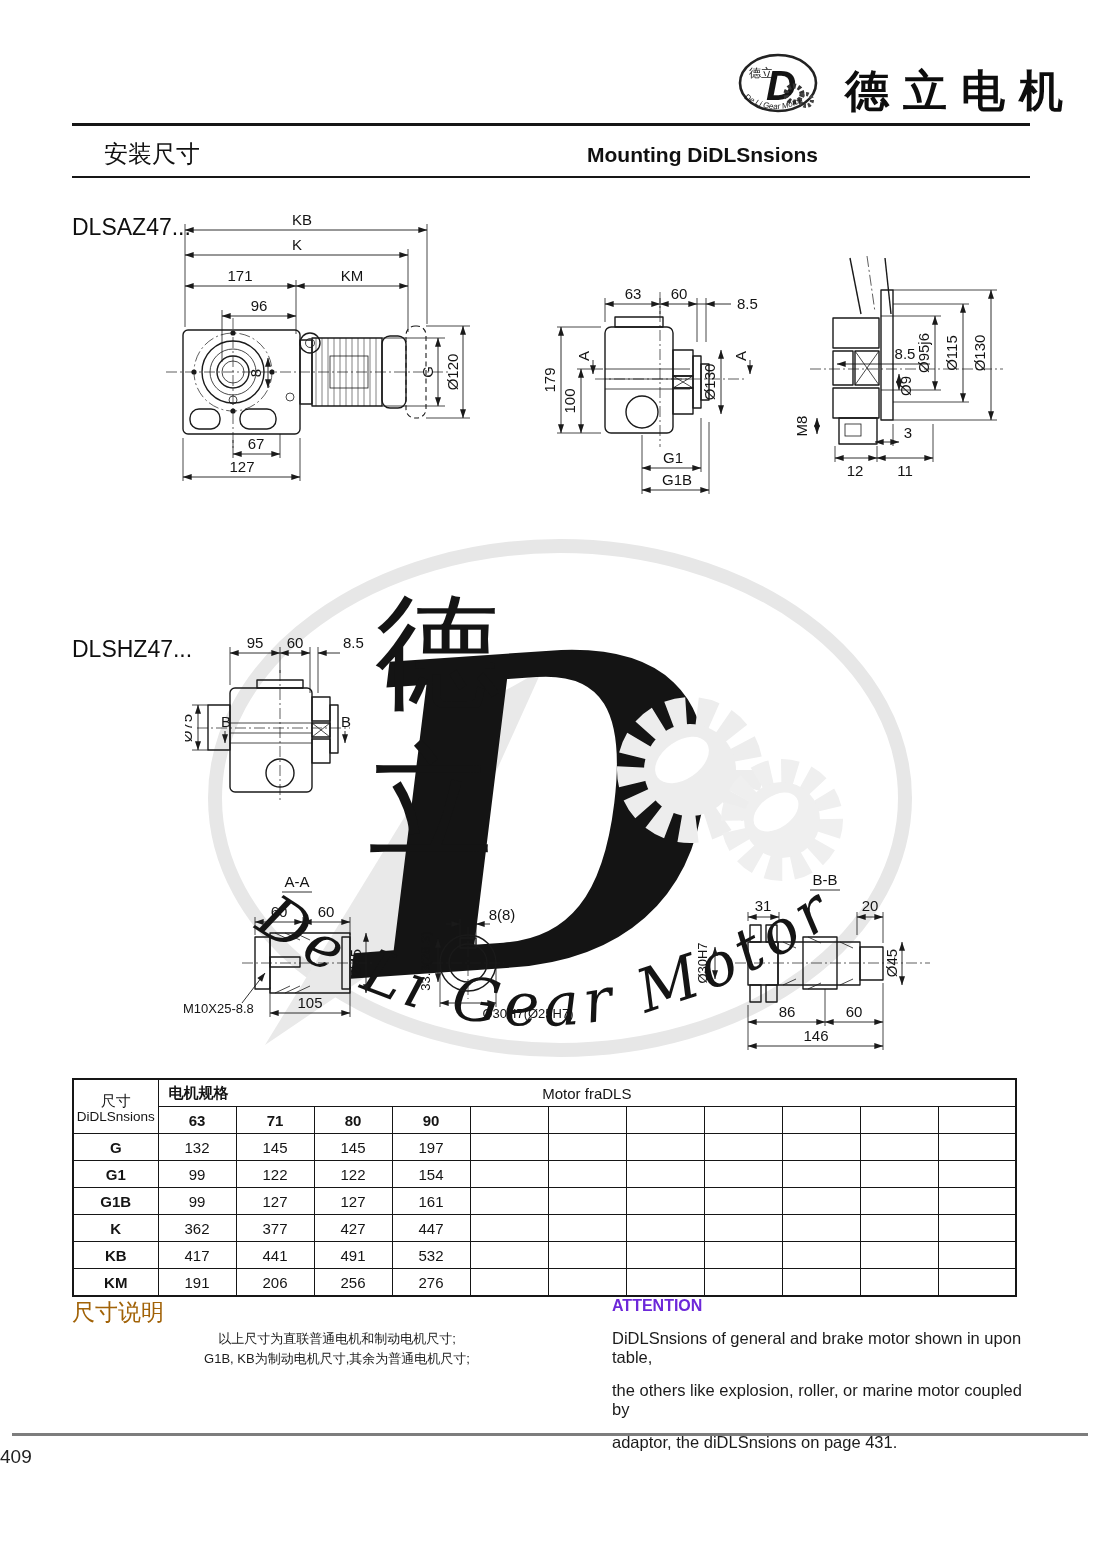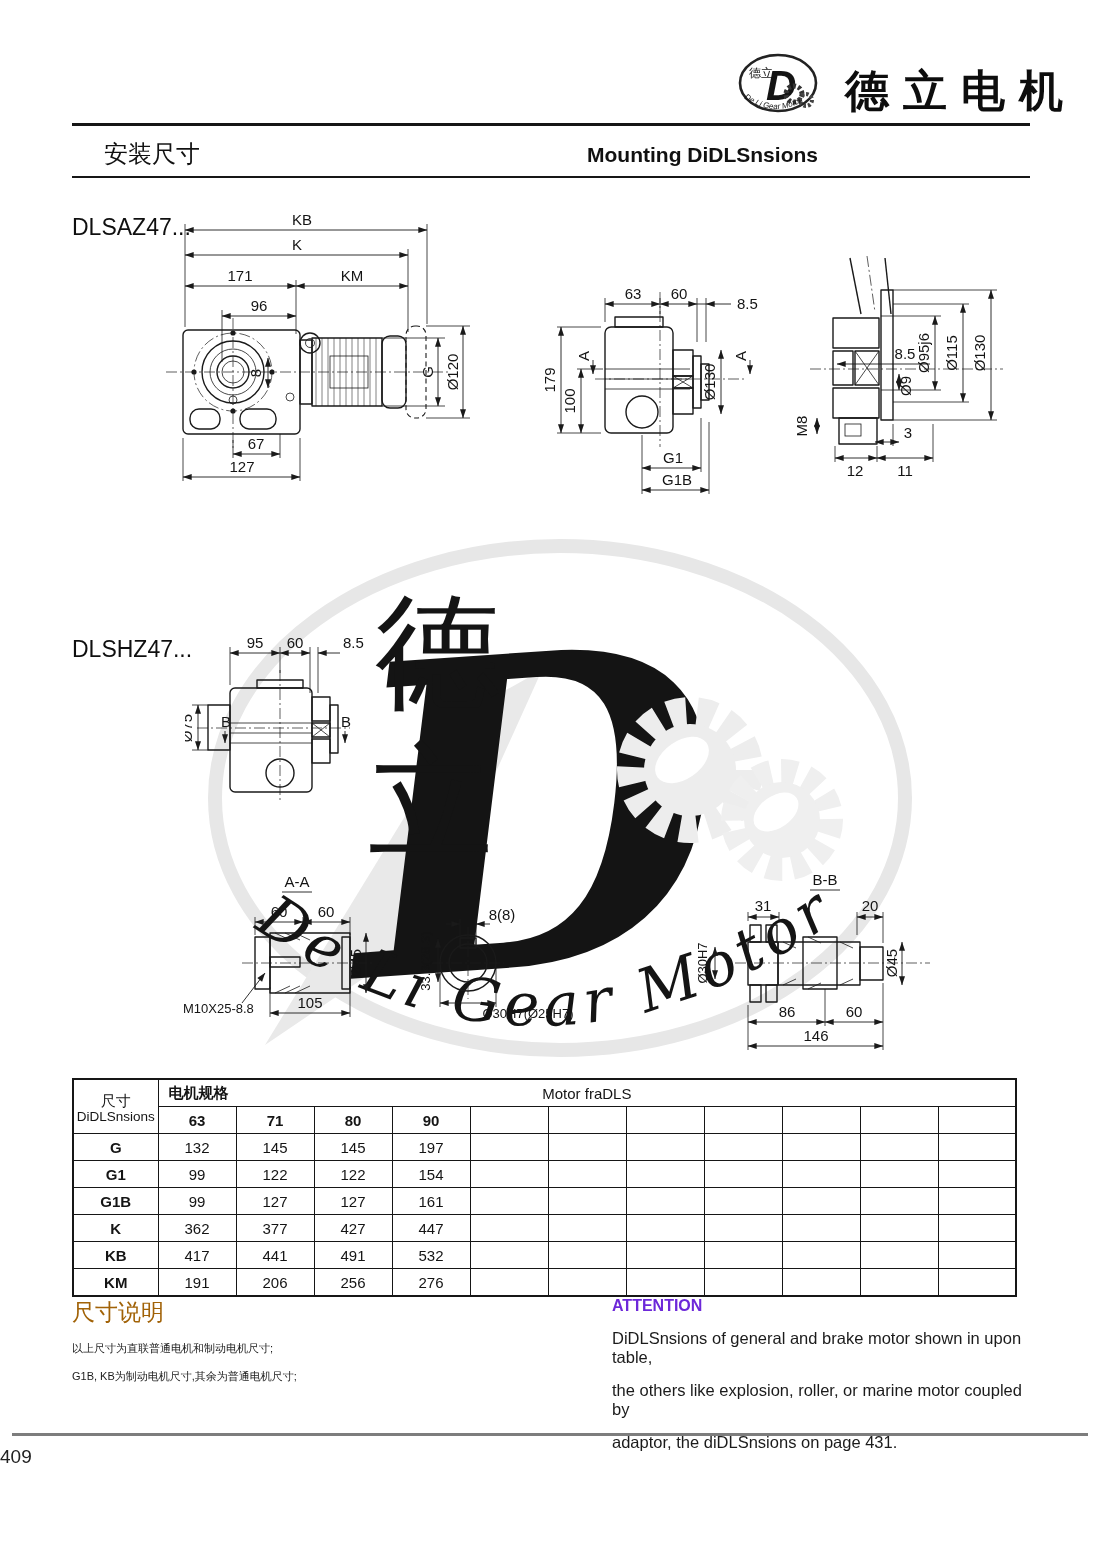--- a/index.html
+++ b/index.html
@@ -31,21 +31,21 @@
   .dimtable{border-collapse:collapse;table-layout:fixed;width:945px;border:2px solid #161616;}
   .dimtable th,.dimtable td{border:1.4px solid #161616;text-align:center;
      font-size:15px;font-weight:normal;padding:0;height:26px;overflow:hidden;}
   .dimtable .bold{font-weight:bold;}
   .corner-cn{font-size:15px;line-height:17px;padding-top:3px;}
   .corner-en{font-size:13.5px;line-height:15px;}
   .group-cell{position:relative;height:28px;}
   .gl{position:absolute;left:10px;top:4px;font-weight:bold;font-size:15px;}
   .gc{position:absolute;left:50%;top:5px;transform:translateX(-50%);font-size:15px;}
   
-  .note-line{font-size:11px;color:#1b1b1b;margin-top:13px;}
+  .note-line{font-size:13px;color:#1b1b1b;margin-top:2px;text-align:center;}
   .note-title-cn{font-size:23px;color:#a16207;}
   .note-title-en{font-size:16px;font-weight:bold;color:#6d28d9;}
   .note-line-en{font-size:16.5px;color:#1b1b1b;margin-top:14px;}
   
   .footer-rule{position:absolute;left:12px;top:1433px;width:1076px;height:3px;background:#7d7d7d;}
   .page-num{position:absolute;left:0;top:1446px;width:1068px;text-align:left;font-size:19px;color:#222;}
 </style>
 </head>
 <body>
 

